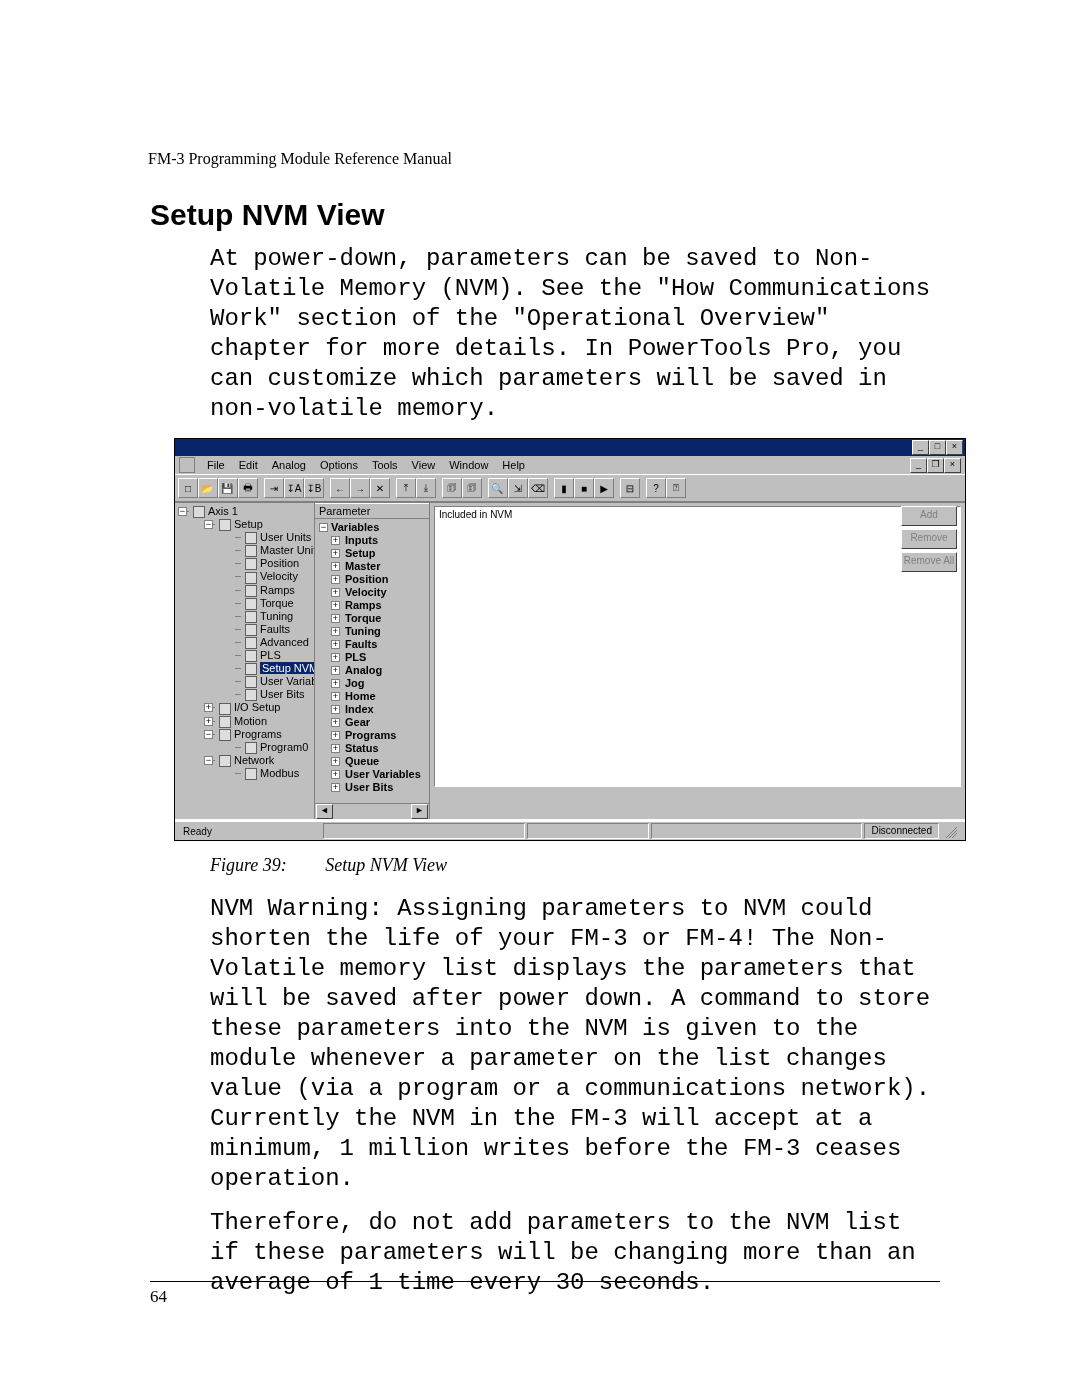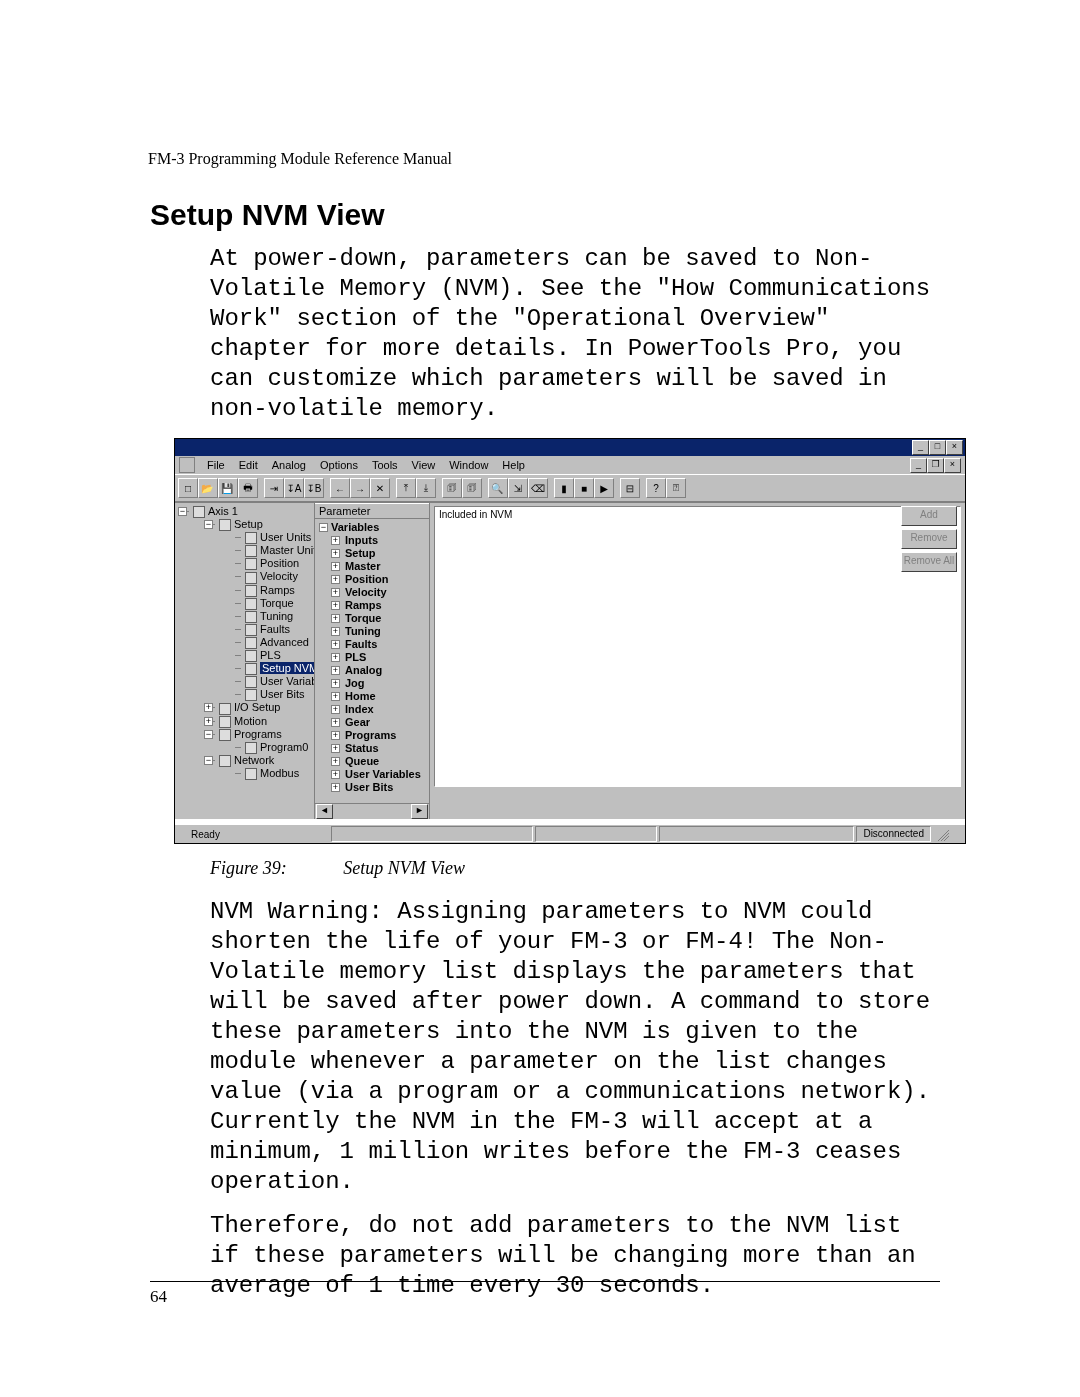--- a/index.html
+++ b/index.html
@@ -31,21 +31,21 @@
     font-size: 24px;
     line-height: 1.25;
     margin: 4px 0 14px 60px;
     font-family: Liberation Mono, monospace;
   }
   .figure-caption {
     font-style: italic;
     font-size: 18px;
     margin: 14px 0 18px 60px;
   }
-  .fig-label { margin-right: 52px; }
+  .fig-label { margin-right: 34px; }
   .page-number {
     position: absolute;
     left: 150px;
     bottom: 90px;
     font-size: 17px;
   }
   .page-rule {
     position: absolute;
     left: 150px;
     right: 140px;
@@ -217,23 +217,23 @@
   }
   .flat-btn {
     height:18px;
     background:#c0c0c0;
     border:1px solid #fff;border-right-color:#404040;border-bottom-color:#404040;
     font-size:10px; color:#808080; text-align:center; line-height:16px;
   }
   .statusbar {
     height:18px;
     background:#bfbfbf;
-    border-top:6px solid #ffffff;
+    border-top:3px solid #ffffff;
     display:flex; align-items:center; font-size:10px;
-    padding:0 16px;
+    padding:0 8px;
   }
   .status-left { flex:0 0 140px; }
   .status-mid { flex:1 1 auto; display:flex; }
   .status-cell {
     border:1px solid #808080;border-top-color:#808080;border-left-color:#808080;
     border-right-color:#fff;border-bottom-color:#fff;
     height:14px; margin-right:2px;
   }
   .status-right {
     border:1px solid #808080;border-right-color:#fff;border-bottom-color:#fff;

